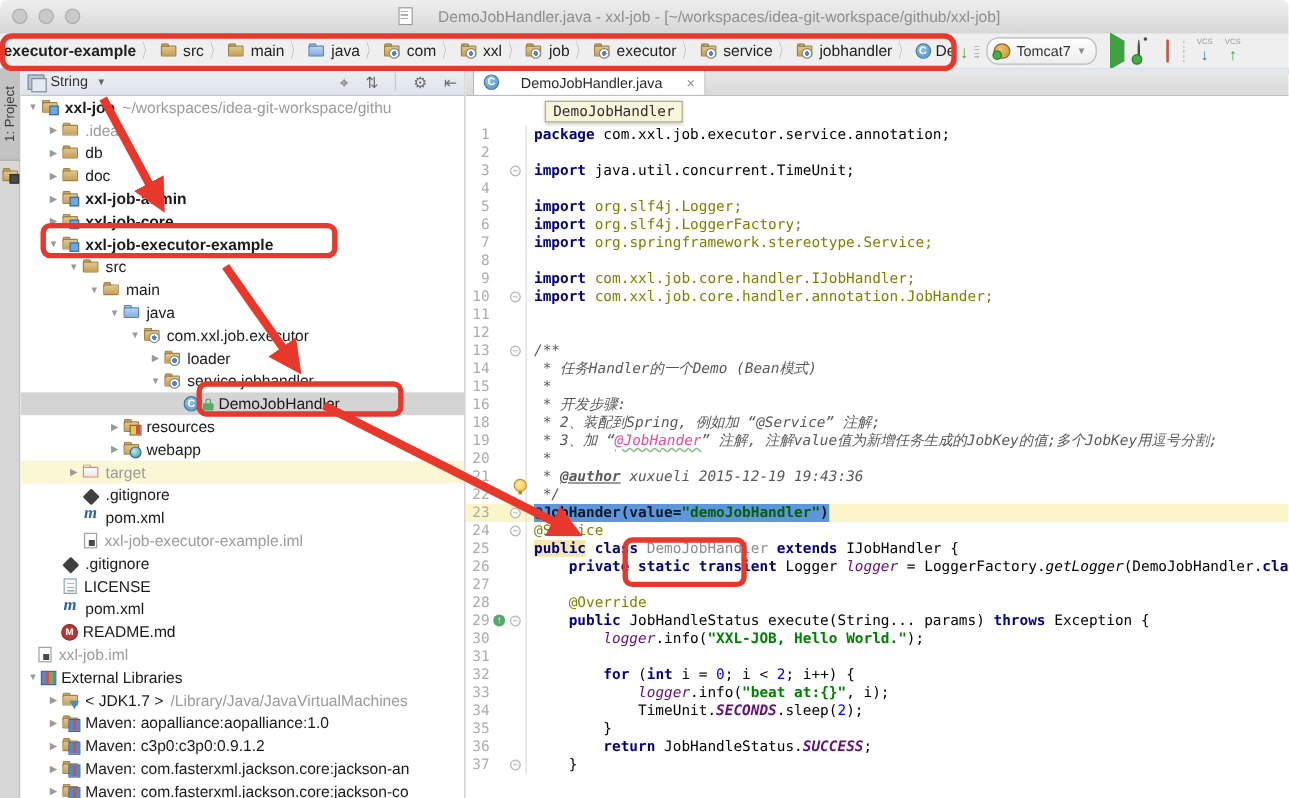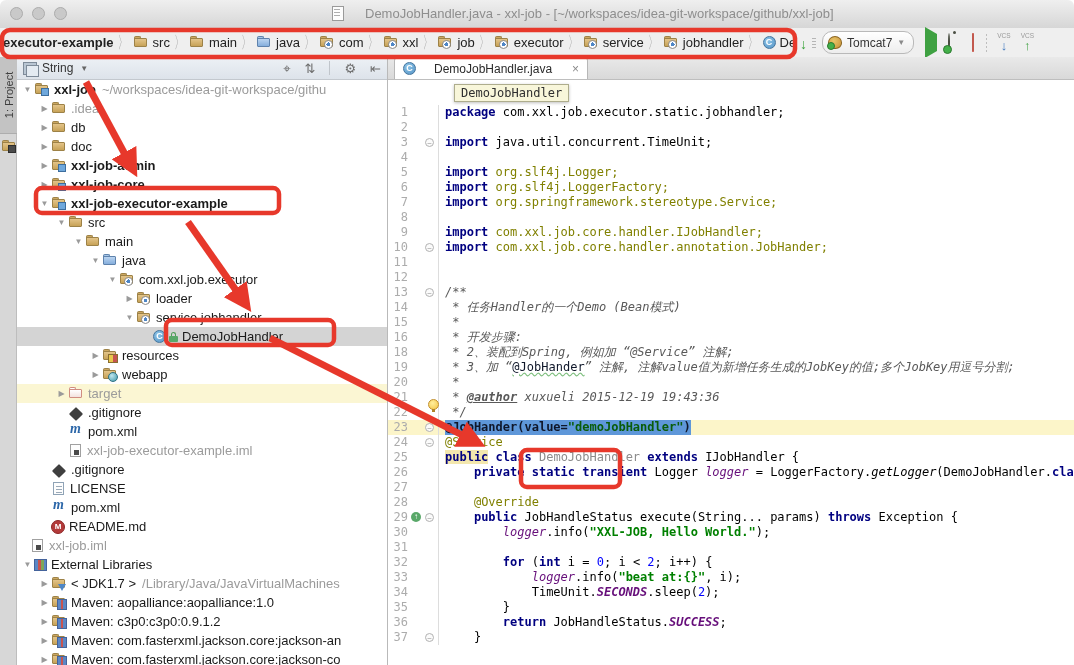--- a/index.html
+++ b/index.html
@@ -137,21 +137,21 @@
   .ct.sel{background:#5E97D9;padding-left:0;margin-left:6px;}
   .tk-k{color:#000080;font-weight:bold;}
   .tk-khl{color:#000080;font-weight:bold;background:#F3E7AE;}
   .tk-p{color:#000;}
   .tk-i{color:#808000;}
   .tk-s{color:#008000;font-weight:bold;}
   .tk-n{color:#0000FF;}
   .tk-a{color:#808000;}
   .tk-c{color:#595959;font-style:italic;}
   .tk-ct{color:#595959;font-style:italic;font-weight:bold;text-decoration:underline;}
-  .tk-cw{color:#0f172a;text-decoration:underline wavy #7FBF7F;}
+  .tk-cw{color:#ec4899;font-style:italic;text-decoration:underline wavy #7FBF7F;}
   .tk-f{color:#660E7A;font-style:italic;}
   .tk-sf{color:#660E7A;font-style:italic;font-weight:bold;}
   .tk-m{color:#000;font-style:italic;}
   .tk-cls{color:#8C8C8C;}
   .tk-sa{color:#0f172a;font-weight:bold;}
   .tk-ss{color:#0A5C0A;font-weight:bold;}
 
   
   .overlay{position:absolute;left:0;top:0;width:1074px;height:665px;pointer-events:none;z-index:40;}
 </style>
@@ -480,21 +480,21 @@
           <span>DemoJobHandler.java</span>
           <span class="close">×</span>
         </div>
       </div>
       <div class="codewrap">
         <div class="tooltip">DemoJobHandler</div>
         <div class="code" id="code">
             <div class="cl">
               <span class="ln">1</span>
               <span class="g2"></span>
-              <span class="ct"><span class="tk-k">package</span><span class="tk-p"> com.xxl.job.executor.static.jobhandler;</span></span>
+              <span class="ct"><span class="tk-k">package</span><span class="tk-p"> com.xxl.job.executor.service.annotation;</span></span>
             </div>
             <div class="cl">
               <span class="ln">2</span>
               <span class="g2"></span>
               <span class="ct"></span>
             </div>
             <div class="cl">
               <span class="ln">3</span>
               <span class="g2">
                 <span class="fm">–</span>

